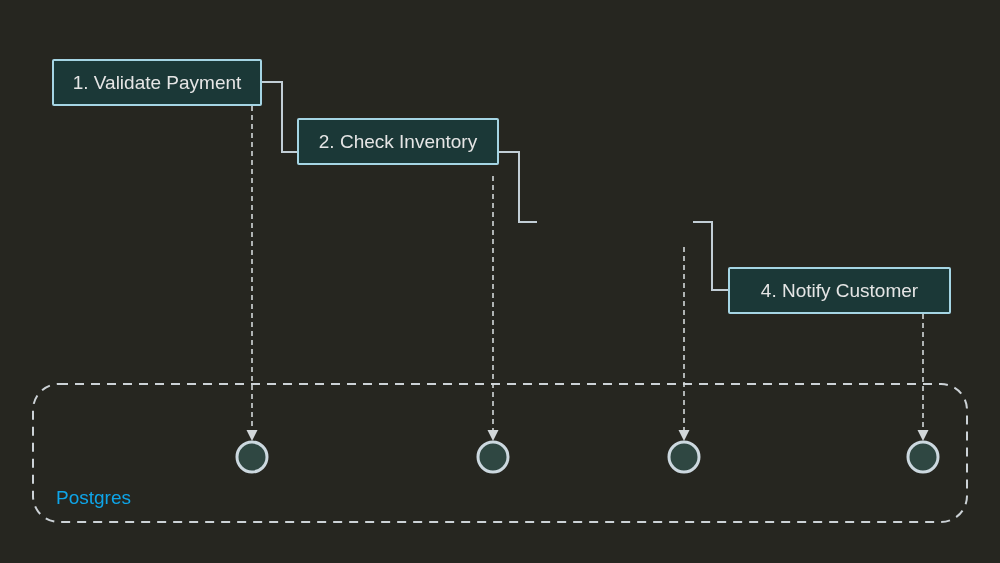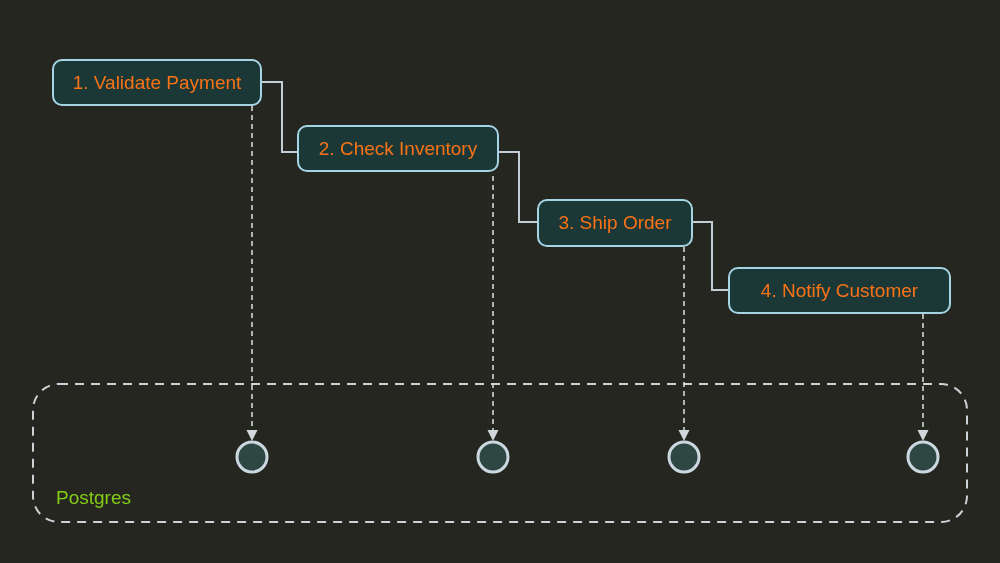--- a/index.html
+++ b/index.html
@@ -43,33 +43,33 @@
   .endpoint {
     fill: #2f4742;
     stroke: #ccd8df;
     stroke-width: 3;
   }
   .node {
     position: absolute;
     box-sizing: border-box;
     background: #1b3837;
     border: 2px solid #a5d5e4;
-    border-radius: 10px;
-    color: #f97316;
+    border-radius: 2px;
+    color: #e5e5e5;
     font-size: 19px;
     display: flex;
     align-items: center;
     justify-content: center;
     white-space: nowrap;
   }
   .db-label {
     position: absolute;
     left: 56px;
     top: 487px;
-    color: #84cc16;
+    color: #0ea5e9;
     font-size: 19px;
   }
 </style>
 </head>
 <body>
 
 <div class="canvas">
 
   <svg class="wires" width="1000" height="563" viewBox="0 0 1000 563">
 
@@ -94,27 +94,24 @@
     <circle class="endpoint" cx="252" cy="457" r="15"></circle>
     <circle class="endpoint" cx="493" cy="457" r="15"></circle>
     <circle class="endpoint" cx="684" cy="457" r="15"></circle>
     <circle class="endpoint" cx="923" cy="457" r="15"></circle>
   </svg>
 
   <div class="node" style="left:52px; top:59px; width:210px; height:47px;">
     <span>1. Validate Payment</span>
   </div>
 
-  <div class="node" style="left:297px; top:125px; width:202px; height:47px;">
+  <div class="node" style="left:297px; top:118px; width:202px; height:47px;">
     <span>2. Check Inventory</span>
   </div>
 
-  <div class="node" style="left:537px; top:199px; width:156px; height:48px;">
-    <span>3. Ship Order</span>
-  </div>
 
   <div class="node" style="left:728px; top:267px; width:223px; height:47px;">
     <span>4. Notify Customer</span>
   </div>
 
   <div class="db-label">Postgres</div>
 
 </div>
 
 </body></html>

